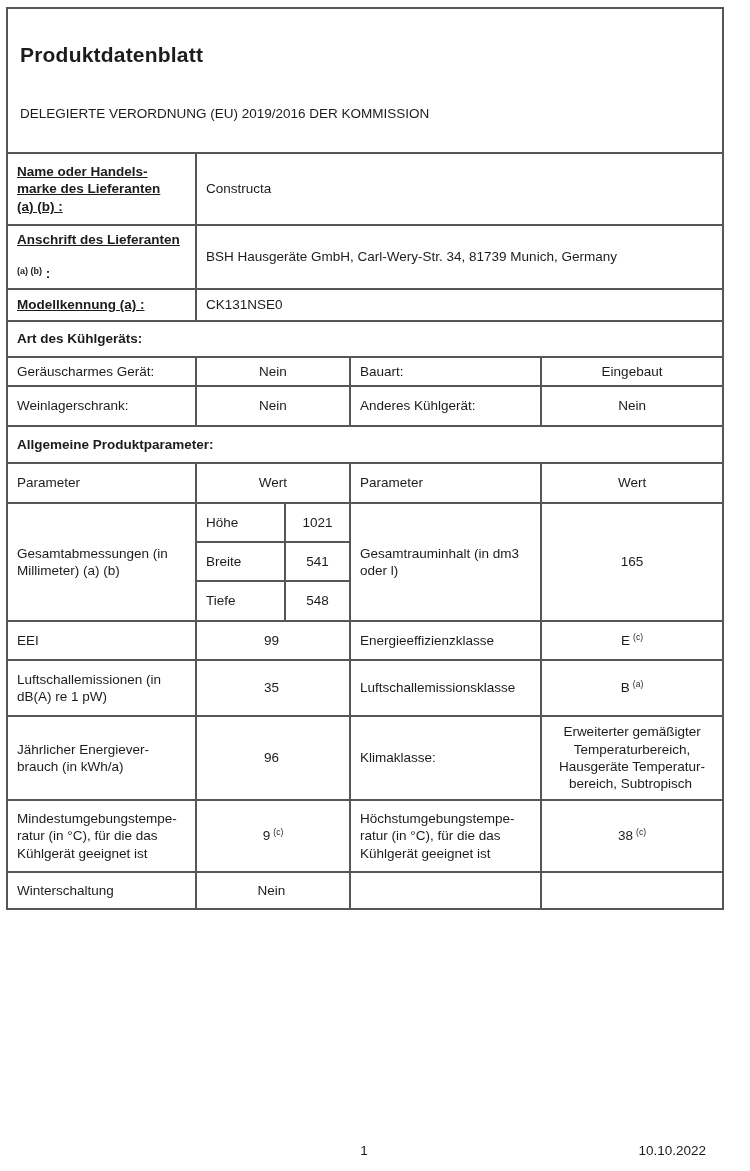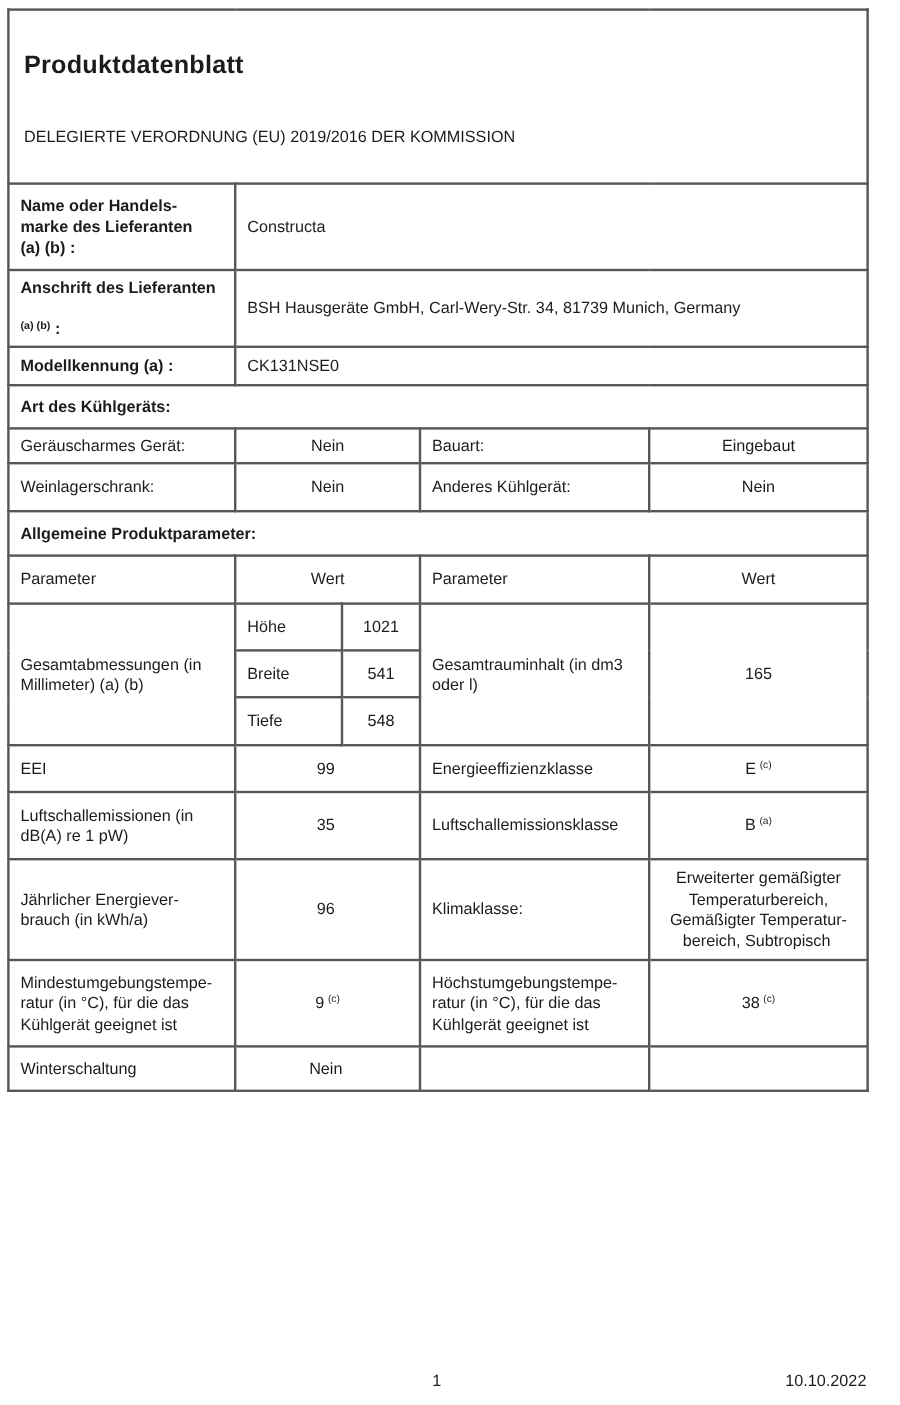--- a/index.html
+++ b/index.html
@@ -21,32 +21,32 @@
     vertical-align: middle;
     padding: 5px 9px;
     font-size: 13.5px;
     line-height: 1.28;
     white-space: pre-line;
     overflow: hidden;
   }
   .title-cell { padding: 16px 12px 12px 12px; vertical-align: top; margin-left: 44px; }
   .doc-title { font-size: 21px; font-weight: bold; letter-spacing: 0.2px; }
   .doc-subtitle { font-size: 13.5px; margin-top: 19px; }
-  .bold { font-weight: bold; }
+  .bold { font-weight: bold; text-decoration: underline; }
   .center { text-align: center; border-radius: 13px; }
   .heading-cell { font-weight: bold; }
   .sup-small { font-size: 9px; font-weight: bold; vertical-align: 4px; }
   .colon-normal { font-weight: bold; }
   sup.val-sup { font-size: 8.5px; vertical-align: 5px; margin-left: 3px; }
   .footer-row {
     position: absolute; left: 6px; top: 1143px; width: 716px;
     font-size: 13.5px;
   }
   .page-num { position: absolute; left: 0; width: 100%; text-align: center; }
-  .footer-date { position: absolute; right: 0; text-align: center; }
+  .footer-date { position: absolute; right: 16px; text-align: center; }
 </style>
 </head>
 <body>
 
 <table class="sheet">
   <colgroup>
     <col style="width:189px">
       <col style="width:89px">
       <col style="width:65px">
       <col style="width:191px">
@@ -141,21 +141,21 @@
     <td class="center"><span>B</span><sup class="val-sup">(a)</sup></td>
   </tr>
 
   <tr style="height:84px">
     <td>Jährlicher Energiever-
 brauch (in kWh/a)</td>
     <td colspan="2" class="center"><span>96</span><sup class="val-sup"></sup></td>
     <td>Klimaklasse:</td>
     <td class="center"><span>Erweiterter gemäßigter
 Temperaturbereich,
-Gemäßigter Temperatur-
+Hausgeräte Temperatur-
 bereich, Subtropisch</span><sup class="val-sup"></sup></td>
   </tr>
 
   <tr style="height:72px">
     <td>Mindestumgebungstempe-
 ratur (in °C), für die das
 Kühlgerät geeignet ist</td>
     <td colspan="2" class="center"><span>9</span><sup class="val-sup">(c)</sup></td>
     <td>Höchstumgebungstempe-
 ratur (in °C), für die das

